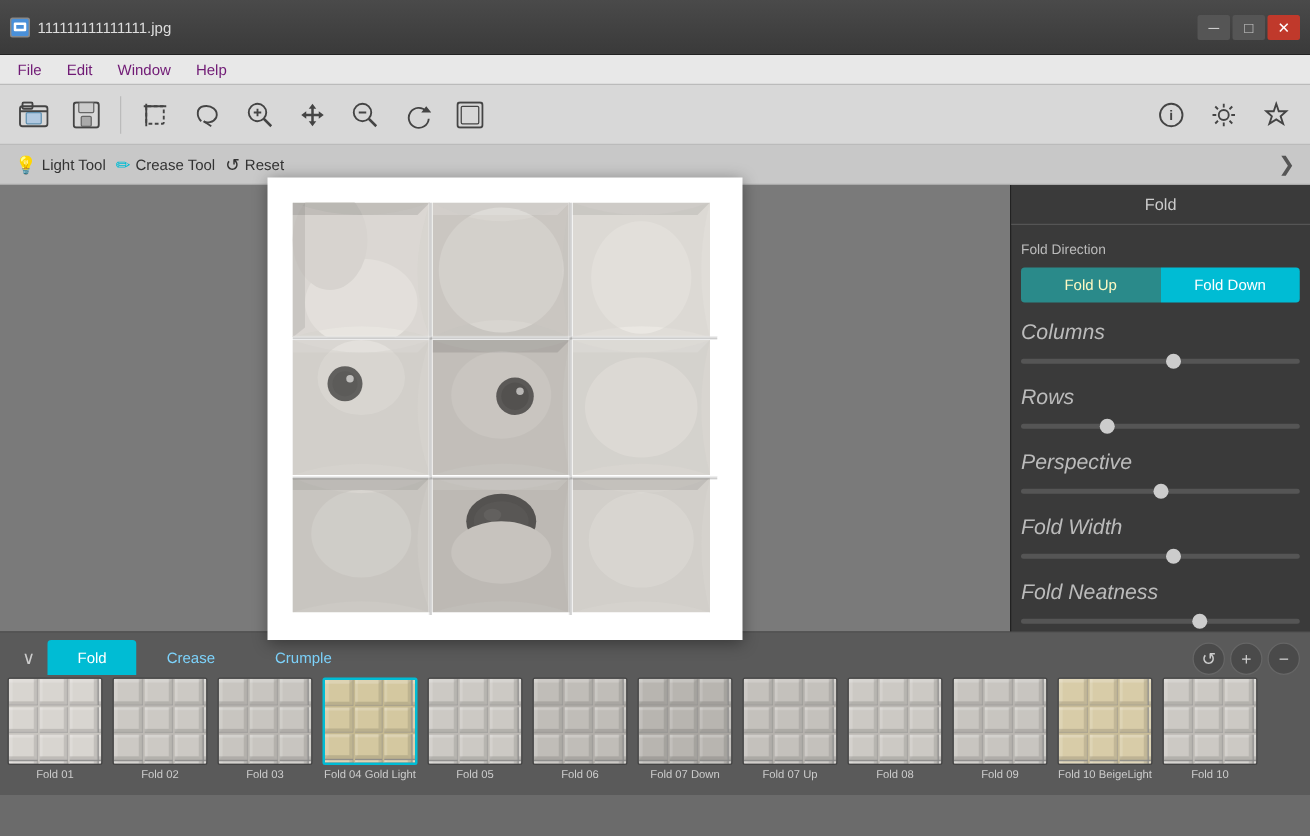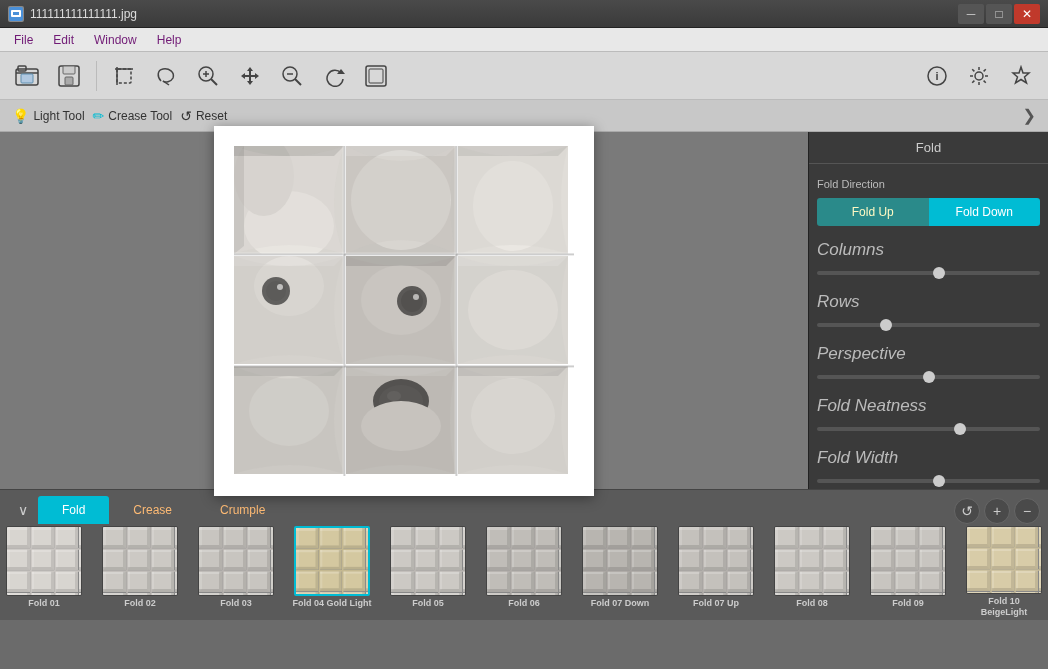--- a/index.html
+++ b/index.html
@@ -1,20 +1,20 @@
 <!DOCTYPE html>
 <html><head>
   <meta charset="utf-8">
   <style>
     * { margin: 0; padding: 0; box-sizing: border-box; }
     body { width: 1048px; height: 669px; overflow: hidden; font-family: 'Segoe UI', Arial, sans-serif; font-size: 12px; background: #6b6b6b; }
 
     
     .title-bar {
-      height: 28px;
+      height: 44px;
       background: linear-gradient(to bottom, #4a4a4a, #3a3a3a);
       display: flex;
       align-items: center;
       padding: 0 8px;
       justify-content: space-between;
       border-bottom: 1px solid #222;
     }
     .title-bar-left { display: flex; align-items: center; gap: 6px; }
     .title-bar-icon { width: 16px; height: 16px; background: #888; border-radius: 2px; display: flex; align-items: center; justify-content: center; }
     .title-bar-text { color: #ddd; font-size: 12px; }
@@ -183,21 +183,21 @@
     .tab-expand { width: 30px; height: 28px; display: flex; align-items: center; justify-content: center; cursor: pointer; color: #ccc; font-size: 14px; }
 
     .tab-btn {
       height: 28px;
       padding: 0 24px;
       cursor: pointer;
       font-size: 12px;
       border-radius: 3px 3px 0 0;
       border: none;
       background: transparent;
-      color: #fdba74;
+      color: #7dd3fc;
     }
     .tab-btn.active {
       background: #00bcd4;
       color: white;
     }
 
     .tab-right { margin-left: auto; display: flex; gap: 4px; align-items: center; }
     .tab-icon-btn {
       width: 26px; height: 26px;
       border-radius: 50%;
@@ -208,22 +208,21 @@
       cursor: pointer;
       font-size: 14px;
     }
 
     .thumbnails {
       height: 96px;
       background: #5a5a5a;
       display: flex;
       overflow-x: auto;
       padding: 2px 4px;
-      gap: 16px;
-      font-weight: bold;
+      gap: 4px;
     }
 
     .thumb-item {
       flex-shrink: 0;
       width: 80px;
       display: flex;
       flex-direction: column;
       align-items: center;
       cursor: pointer;
     }
@@ -547,22 +546,22 @@
       <div class="panel-section-title">Fold Direction</div>
       <div class="fold-direction-btns">
         <button class="fold-dir-btn left">Fold Up</button>
         <button class="fold-dir-btn right">Fold Down</button>
       </div>
 
       <div id="sliders-container">
           <div class="slider-row"><div class="slider-label">Columns</div><input type="range" min="0" max="100" value="55" style="accent-color: rgb(0, 188, 212);"></div>
           <div class="slider-row"><div class="slider-label">Rows</div><input type="range" min="0" max="100" value="30" style="accent-color: rgb(0, 188, 212);"></div>
           <div class="slider-row"><div class="slider-label">Perspective</div><input type="range" min="0" max="100" value="50" style="accent-color: rgb(0, 188, 212);"></div>
+          <div class="slider-row"><div class="slider-label">Fold Width</div><input type="range" min="0" max="100" value="55" style="accent-color: rgb(0, 188, 212);"></div>
           <div class="slider-row"><div class="slider-label">Fold Neatness</div><input type="range" min="0" max="100" value="65" style="accent-color: rgb(0, 188, 212);"></div>
-          <div class="slider-row"><div class="slider-label">Fold Width</div><input type="range" min="0" max="100" value="55" style="accent-color: rgb(0, 188, 212);"></div>
         </div>
     </div>
   </div>
 </div>
 
 <div class="bottom-area">
   <div class="tab-strip">
     <div class="tab-expand">∨</div>
     <button class="tab-btn active">Fold</button>
     <button class="tab-btn">Crease</button>

